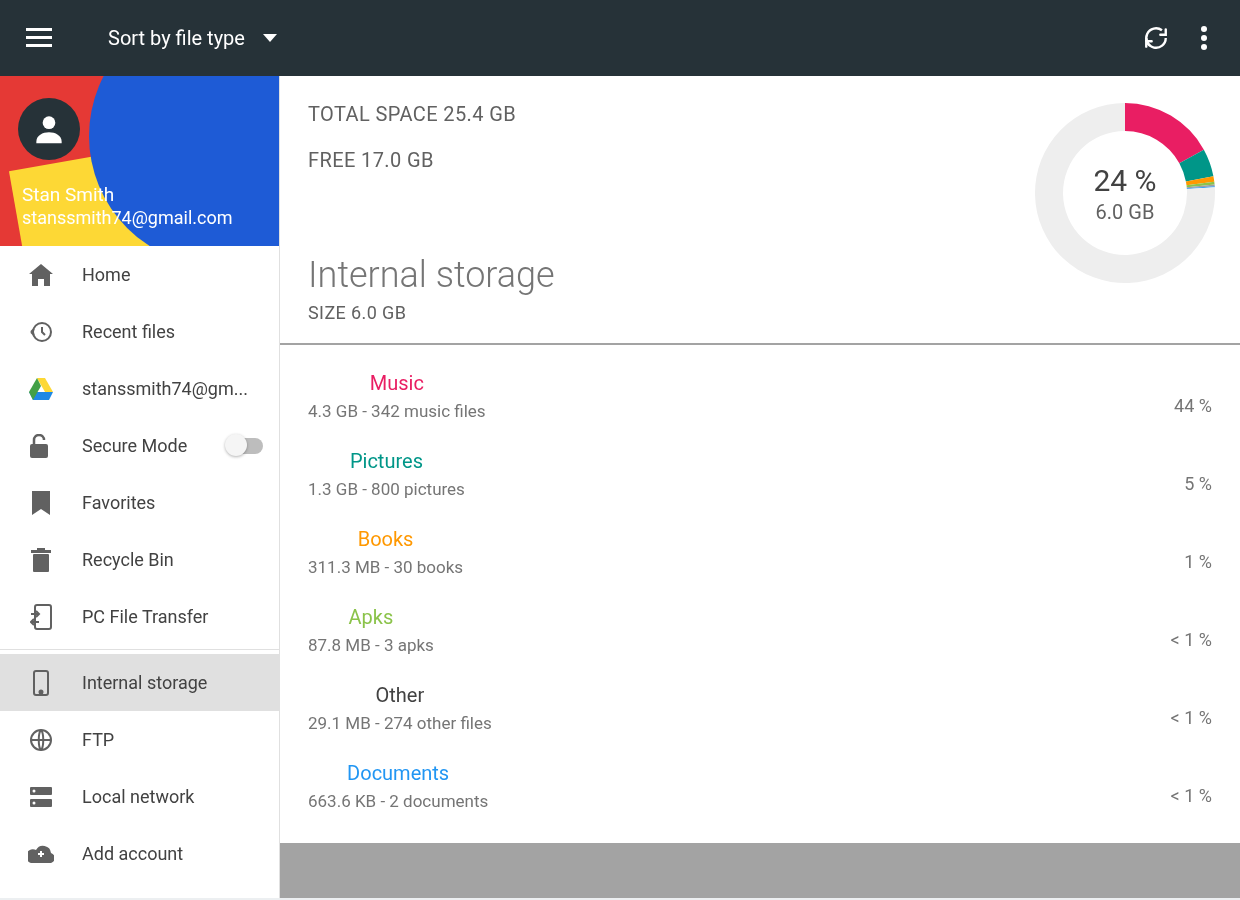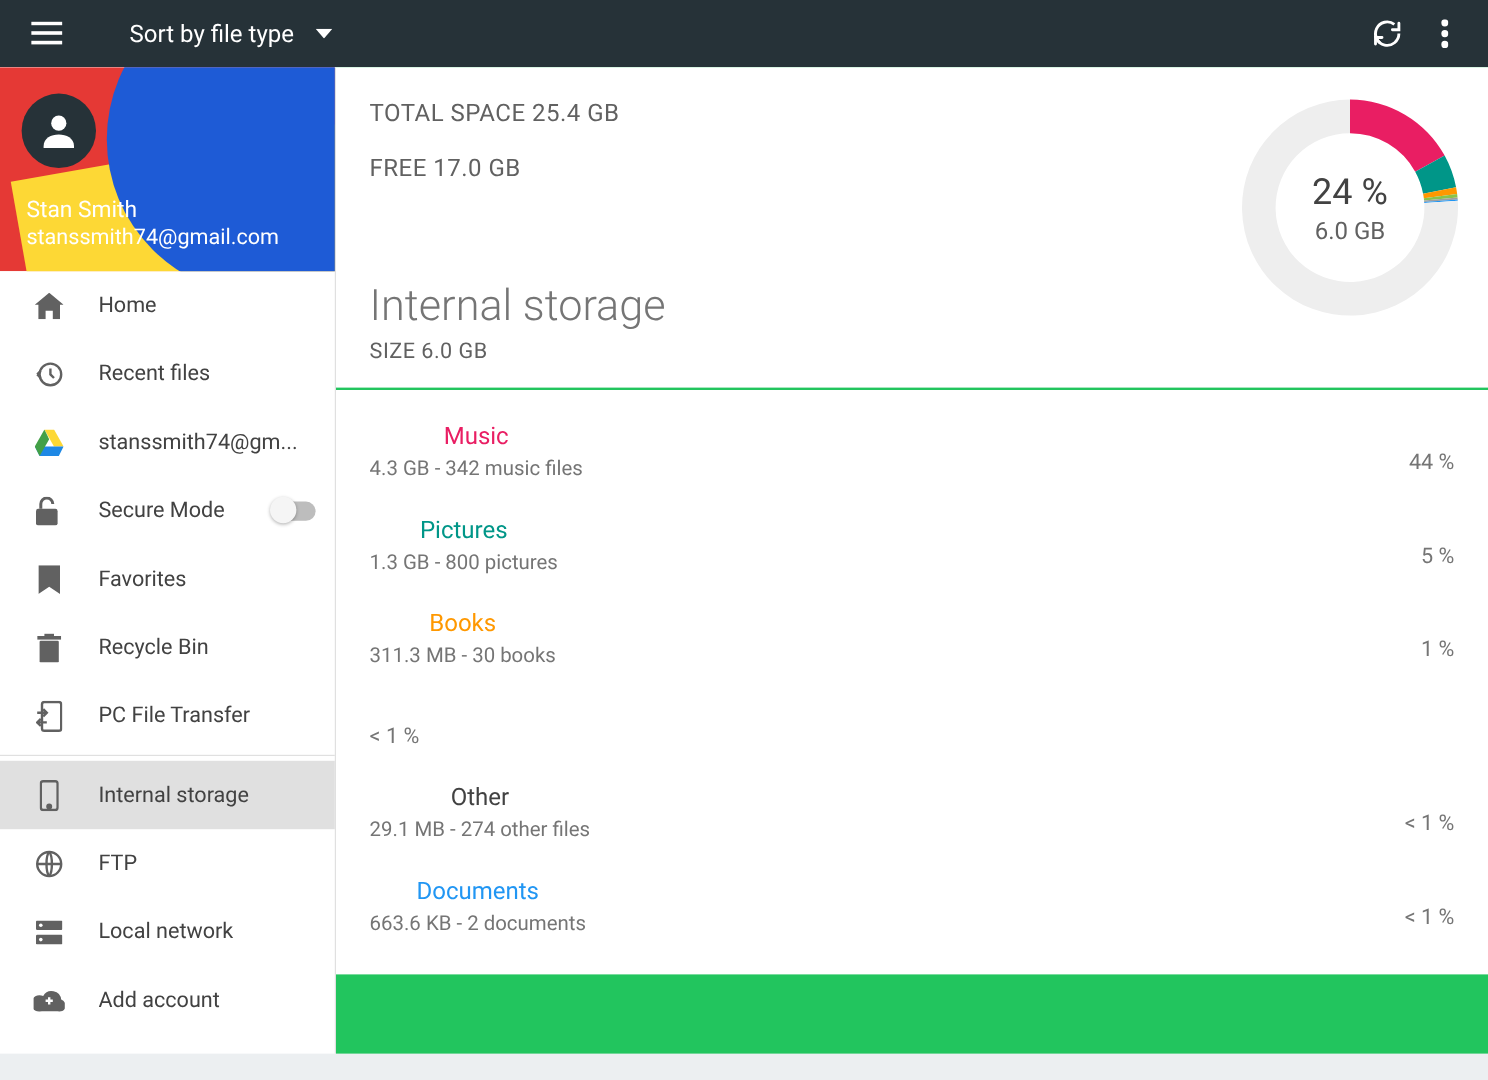--- a/index.html
+++ b/index.html
@@ -4,21 +4,21 @@
 <style>
   * { box-sizing: border-box; margin: 0; padding: 0; }
   body {
     font-family: Roboto, "Helvetica Neue", Arial, sans-serif;
     width: 1240px; height: 900px; overflow: hidden;
     background: #eceff1;
     color: #212121;
   }
   
   .appbar {
-    height: 56px;
+    height: 76px;
     background: #263238;
     display: flex; align-items: center;
     padding: 0 12px;
     color: #fff;
   }
   .appbar .menu-btn {
     width: 54px; height: 54px;
     display: flex; align-items: center; justify-content: center;
     cursor: pointer;
   }
@@ -84,21 +84,21 @@
   .nav .toggle {
     width: 36px; height: 16px; border-radius: 10px; background: #bdbdbd; position: relative;
   }
   .nav .toggle::before {
     content: ""; position: absolute; left: -2px; top: -4px;
     width: 22px; height: 22px; border-radius: 50%;
     background: #f5f5f5; box-shadow: 0 1px 3px rgba(0,0,0,.3);
   }
   .divider { height: 1px; background: #e0e0e0; margin: 4px 0; }
   
-  .main { flex: 1; display: flex; flex-direction: column; background: #22c55e; }
+  .main { flex: 1; display: flex; flex-direction: column; background: #a3a3a3; }
   .summary {
     background: #fff; padding: 26px 28px 20px 28px;
     position: relative;
   }
   .summary .total { font-size: 20px; color: #616161; letter-spacing: .4px; }
   .summary .free  { font-size: 20px; color: #616161; letter-spacing: .4px; margin-top: 22px; }
   .summary h1 {
     margin-top: 82px; font-weight: 300; font-size: 36px; color: #757575;
   }
   .summary .size { font-size: 18px; color: #616161; margin-top: 6px; letter-spacing: .4px; }
@@ -333,20 +333,24 @@
           <div class="pct">5 %</div>
         </div>
         <div class="cat">
           <div class="left">
             <div class="title" style="color:#ff9800">Books</div>
             <div class="meta">311.3 MB - 30 books</div>
           </div>
           <div class="pct">1 %</div>
         </div>
         <div class="cat">
+          <div class="left">
+            <div class="title" style="color:#8bc34a">Apks</div>
+            <div class="meta">87.8 MB - 3 apks</div>
+          </div>
           <div class="pct">&lt; 1 %</div>
         </div>
         <div class="cat">
           <div class="left">
             <div class="title" style="color:#424242">Other</div>
             <div class="meta">29.1 MB - 274 other files</div>
           </div>
           <div class="pct">&lt; 1 %</div>
         </div>
         <div class="cat">

